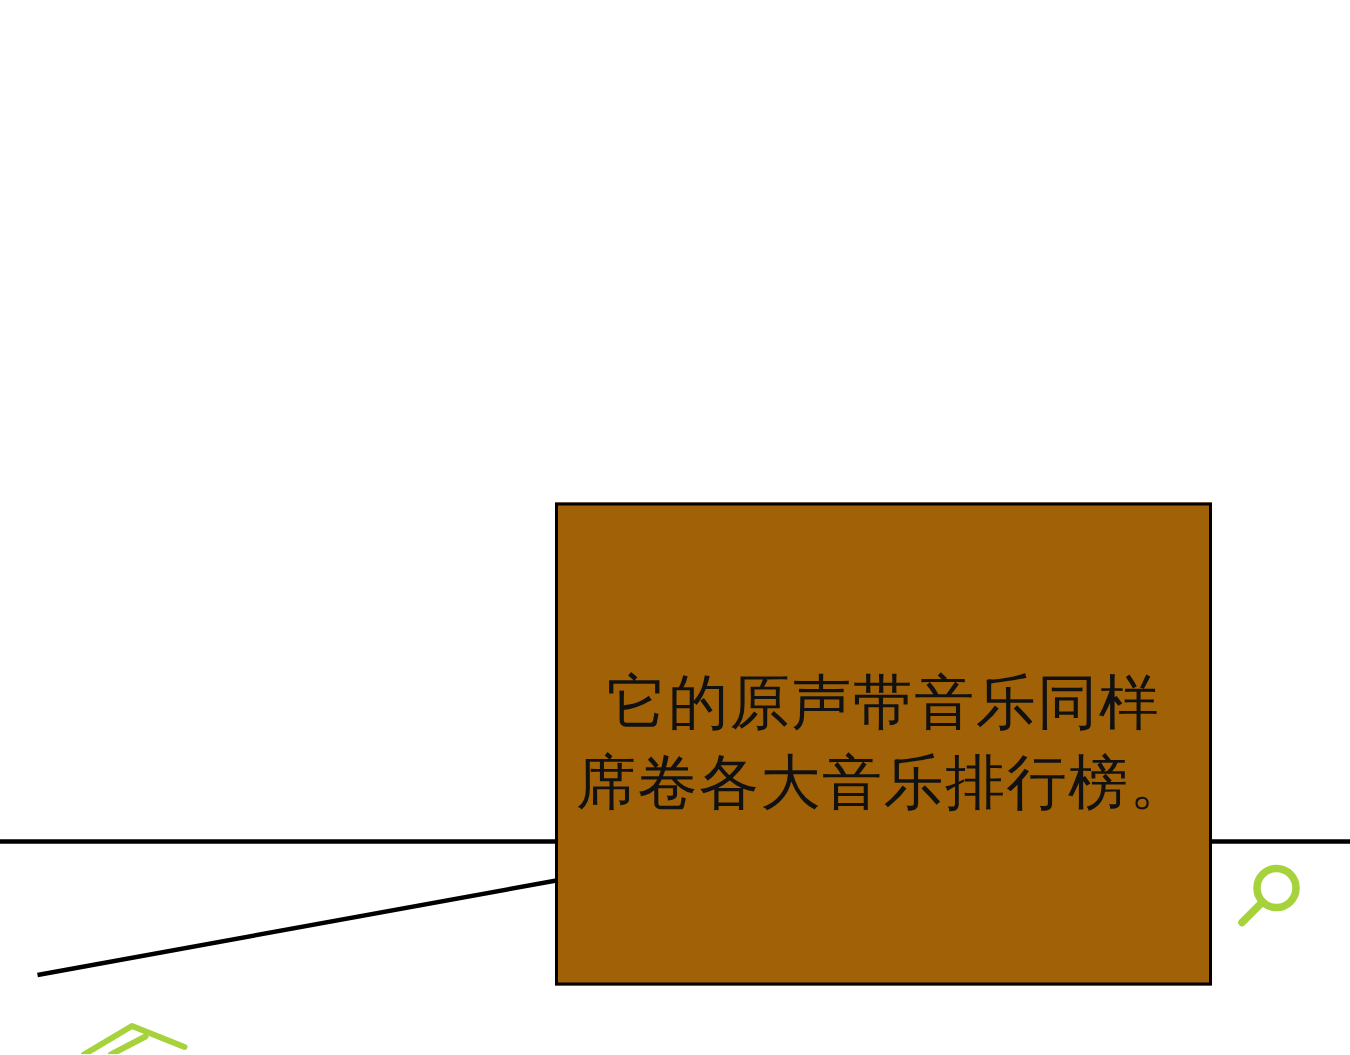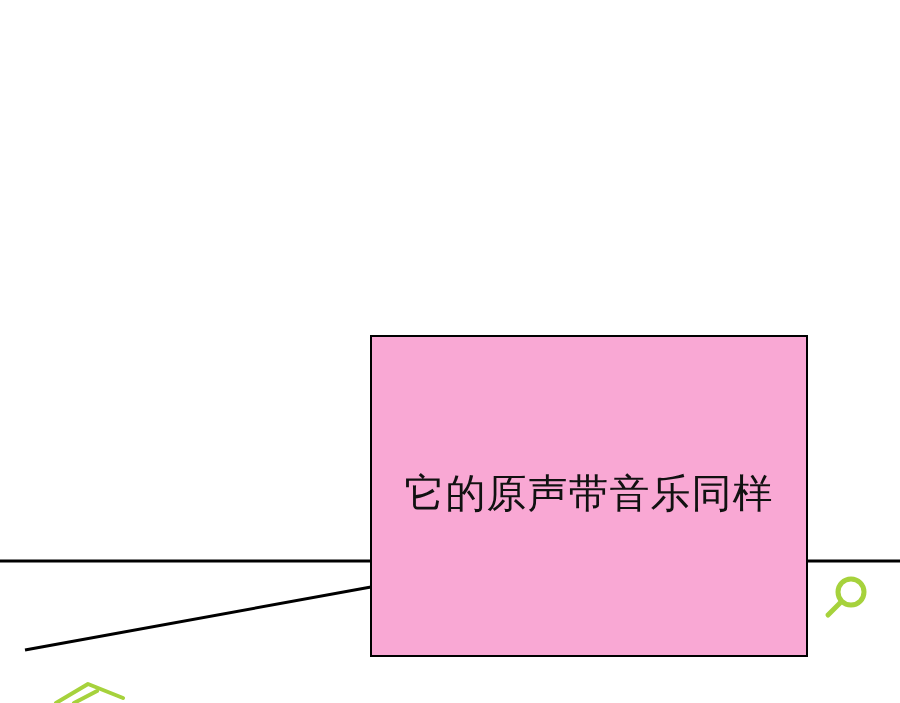--- a/index.html
+++ b/index.html
@@ -21,28 +21,27 @@
     top: 0;
     z-index: 1;
   }
   .caption-box {
     position: absolute;
     left: 370px;
     top: 335px;
     width: 438px;
     height: 322px;
     box-sizing: border-box;
-    background: #f9a8d4;
+    background: #a16207;
     border: 2px solid #000000;
     z-index: 2;
     display: flex;
     flex-direction: column;
     justify-content: center;
     align-items: center;
-    font-family: Liberation Mono, monospace;
   }
   .caption-line {
     font-size: 40px;
     line-height: 53px;
     color: #111111;
     letter-spacing: 1px;
     font-weight: 500;
     white-space: nowrap;
   }
   .deco-svg {
@@ -58,20 +57,21 @@
 
 <div class="stage">
 
   <svg class="lines-svg" width="900" height="703" viewBox="0 0 900 703">
     <line x1="0" y1="561" x2="900" y2="561" stroke="#000000" stroke-width="3"></line>
     <line x1="382" y1="585" x2="25" y2="650" stroke="#000000" stroke-width="3"></line>
   </svg>
 
   <div class="caption-box">
     <div class="caption-line">它的原声带音乐同样</div>
+    <div class="caption-line">席卷各大音乐排行榜。</div>
   </div>
 
   <svg class="deco-svg" width="900" height="703" viewBox="0 0 900 703">
     <g fill="none" stroke-linecap="round">
       <circle cx="851" cy="592" r="13" stroke-width="5" stroke="#a6d23c"></circle>
       <line x1="840" y1="603" x2="828" y2="615" stroke-width="5" stroke="#a6d23c"></line>
     </g>
     <g fill="none" stroke-width="4" stroke-linecap="round" stroke-linejoin="round">
       <path d="M 56 703 L 88 684 L 123 698" stroke="#a6d23c"></path>
       <path d="M 74 703 L 97 691" stroke="#a6d23c"></path>

